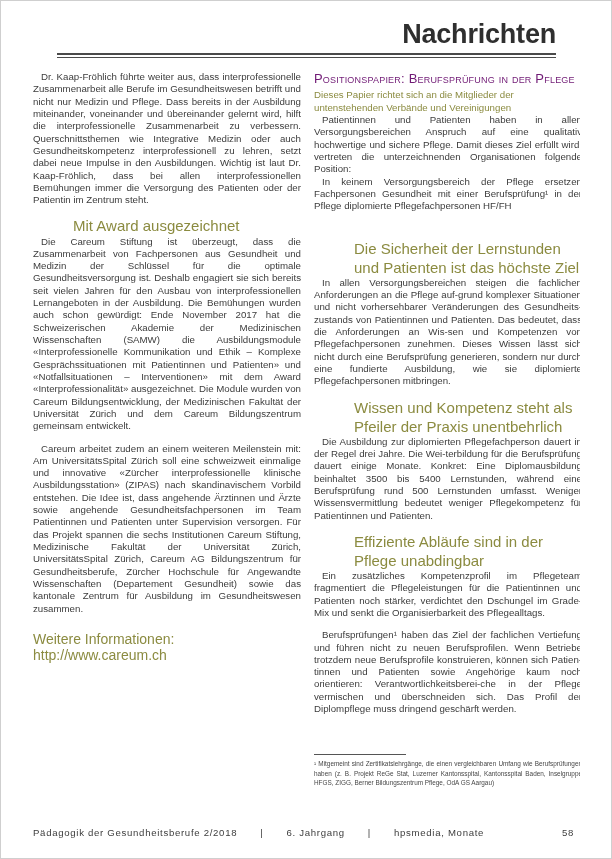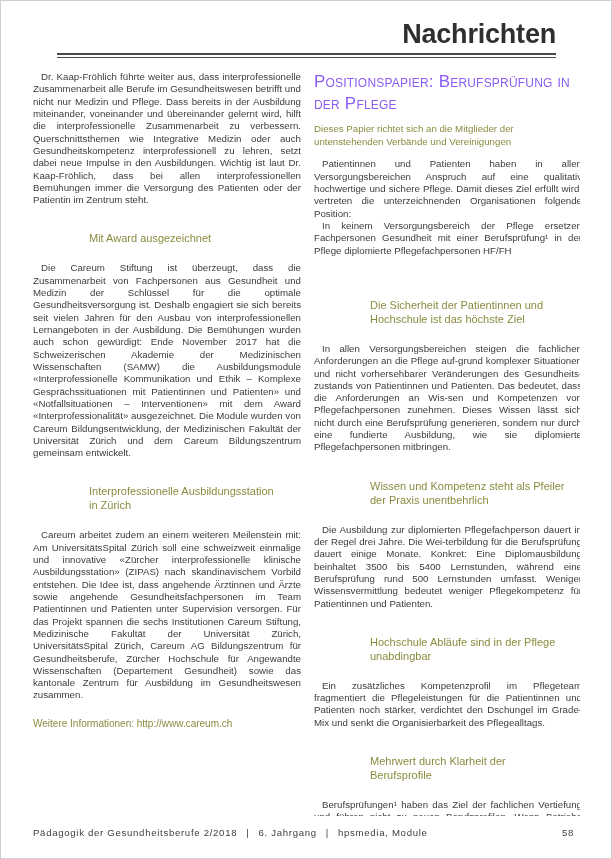--- a/index.html
+++ b/index.html
@@ -42,49 +42,48 @@
     font-size:9.7px;
     line-height:1.27;
     text-align:justify;
     margin-bottom:10px;
     color:#3c3c3c;
   }
   .indent { text-indent:8px; }
   .no-gap { margin-bottom:0; }
 
   .sec-heading {
-    font-size:11px;
+    font-size:15px;
     line-height:1.27;
     font-weight:400;
     color:#8b8b40;
-    margin:16px;
+    margin:0;
     padding-left:40px;
   }
 
   .more-info {
-    font-size:10px;
+    font-size:14px;
     color:#8b8b40;
     margin-top:6px;
   }
 
   
   .article-title {
     font-variant:small-caps;
-    font-size:17px;
+    font-size:13px;
     line-height:1.3;
     font-weight:400;
     letter-spacing:0.2px;
-    color:#8b5cf6;
-    margin-bottom:8px;
+    color:#701a75;
+    margin-bottom:1px;
   }
   .article-subtitle {
     font-size:9.7px;
     line-height:1.3;
     color:#8b8b40;
-    margin-bottom:10px;
   }
   .position-statement { margin-bottom:26px; }
 
   .footnote-block { margin-top:auto; margin-bottom:28px; }
   .footnote-rule {
     width:92px;
     border-top:1px solid #555555;
     margin-bottom:4px;
   }
   .footnote-text {
@@ -97,76 +96,74 @@
   
   .page-footer {
     margin-top:auto;
     height:42px;
     display:flex;
     align-items:flex-start;
     padding-top:11px;
     font-size:9.6px;
     color:#3d3d3d;
   }
-  .footer-left { display:flex; gap:9px; letter-spacing:0.7px; }
+  .footer-left { display:flex; gap:23px; letter-spacing:0.7px; }
   .footer-sep { color:#3d3d3d; }
   .page-number { margin-left:auto; letter-spacing:0.7px; padding-right:6px; }
 </style>
 </head>
 <body>
 
 <div class="page">
 
   <header class="page-header">
     <h1 class="header-title">Nachrichten</h1>
     <div class="double-rule"></div>
   </header>
 
   <main class="columns">
 
     <section class="col">
       <p class="body indent">Dr. Kaap-Fröhlich führte weiter aus, dass interprofessionelle Zusammenarbeit alle Berufe im Gesundheitswesen betrifft und nicht nur Medizin und Pflege. Dass bereits in der Ausbildung miteinander, voneinander und übereinander gelernt wird, hilft die interprofessionelle Zusammenarbeit zu verbessern. Querschnittsthemen wie Integrative Medizin oder auch Gesundheitskompetenz interprofessionell zu lehren, setzt dabei neue Impulse in den Ausbildungen. Wichtig ist laut Dr. Kaap-Fröhlich, dass bei allen interprofessionellen Bemühungen immer die Versorgung des Patienten oder der Patientin im Zentrum steht.</p>
       <h3 class="sec-heading">Mit Award ausgezeichnet</h3>
       <p class="body indent">Die Careum Stiftung ist überzeugt, dass die Zusammenarbeit von Fachpersonen aus Gesundheit und Medizin der Schlüssel für die optimale Gesundheitsversorgung ist. Deshalb engagiert sie sich bereits seit vielen Jahren für den Ausbau von interprofessionellen Lernangeboten in der Ausbildung. Die Bemühungen wurden auch schon gewürdigt: Ende November 2017 hat die Schweizerischen Akademie der Medizinischen Wissenschaften (SAMW) die Ausbildungsmodule «Interprofessionelle Kommunikation und Ethik – Komplexe Gesprächssituationen mit Patientinnen und Patienten» und «Notfallsituationen – Interventionen» mit dem Award «Interprofessionalität» ausgezeichnet. Die Module wurden von Careum Bildungsentwicklung, der Medizinischen Fakultät der Universität Zürich und dem Careum Bildungszentrum gemeinsam entwickelt.</p>
-      <h3 class="sec-heading">Interprofessionelle Ausbildungsstation in Zürich</h3>
       <p class="body indent">Careum arbeitet zudem an einem weiteren Meilenstein mit: Am UniversitätsSpital Zürich soll eine schweizweit einmalige und innovative «Zürcher interprofessionelle klinische Ausbildungsstation» (ZIPAS) nach skandinavischem Vorbild entstehen. Die Idee ist, dass angehende Ärztinnen und Ärzte sowie angehende Gesundheitsfachpersonen im Team Patientinnen und Patienten unter Supervision versorgen. Für das Projekt spannen die sechs Institutionen Careum Stiftung, Medizinische Fakultät der Universität Zürich, UniversitätsSpital Zürich, Careum AG Bildungszentrum für Gesundheitsberufe, Zürcher Hochschule für Angewandte Wissenschaften (Departement Gesundheit) sowie das kantonale Zentrum für Ausbildung im Gesundheitswesen zusammen.</p>
       <p class="more-info">Weitere Informationen: http://www.careum.ch</p>
     </section>
 
     <section class="col">
       <h2 class="article-title">Positionspapier: Berufsprüfung in der Pflege</h2>
       <p class="article-subtitle">Dieses Papier richtet sich an die Mitglieder der untenstehenden Verbände und Vereinigungen</p>
 
       <p class="body indent no-gap">Patientinnen und Patienten haben in allen Versorgungsbereichen Anspruch auf eine qualitativ hochwertige und sichere Pflege. Damit dieses Ziel erfüllt wird, vertreten die unterzeichnenden Organisationen folgende Position:</p>
       <p class="body indent position-statement">In keinem Versorgungsbereich der Pflege ersetzen Fachpersonen Gesundheit mit einer Berufsprüfung¹ in der Pflege diplomierte Pflegefachpersonen HF/FH</p>
 
-      <h3 class="sec-heading">Die Sicherheit der Patientinnen und Hochschule ist das höchste Ziel</h3>
+      <h3 class="sec-heading">Die Sicherheit der Lernstunden und Patienten ist das höchste Ziel</h3>
       <p class="body indent">In allen Versorgungsbereichen steigen die fachlichen Anforderungen an die Pflege auf-grund komplexer Situationen und nicht vorhersehbarer Veränderungen des Gesundheits-zustands von Patientinnen und Patienten. Das bedeutet, dass die Anforderungen an Wis-sen und Kompetenzen von Pflegefachpersonen zunehmen. Dieses Wissen lässt sich nicht durch eine Berufsprüfung generieren, sondern nur durch eine fundierte Ausbildung, wie sie diplomierte Pflegefachpersonen mitbringen.</p>
 
       <h3 class="sec-heading">Wissen und Kompetenz steht als Pfeiler der Praxis unentbehrlich</h3>
       <p class="body indent">Die Ausbildung zur diplomierten Pflegefachperson dauert in der Regel drei Jahre. Die Wei-terbildung für die Berufsprüfung dauert einige Monate. Konkret: Eine Diplomausbildung beinhaltet 3500 bis 5400 Lernstunden, während eine Berufsprüfung rund 500 Lernstunden umfasst. Weniger Wissensvermittlung bedeutet weniger Pflegekompetenz für Patientinnen und Patienten.</p>
 
-      <h3 class="sec-heading">Hochschule Abläufe sind in der Pflege unabdingbar</h3>
+      <h3 class="sec-heading">Effiziente Abläufe sind in der Pflege unabdingbar</h3>
       <p class="body indent">Ein zusätzliches Kompetenzprofil im Pflegeteam fragmentiert die Pflegeleistungen für die Patientinnen und Patienten noch stärker, verdichtet den Dschungel im Grade-Mix und senkt die Organisierbarkeit des Pflegealltags.</p>
 
-      <h3 class="sec-heading">Mehrwert durch Klarheit der Berufsprofile</h3>
       <p class="body indent">Berufsprüfungen¹ haben das Ziel der fachlichen Vertiefung und führen nicht zu neuen Berufsprofilen. Wenn Betriebe trotzdem neue Berufsprofile konstruieren, können sich Patien-tinnen und Patienten sowie Angehörige kaum noch orientieren: Verantwortlichkeitsberei-che in der Pflege vermischen und überschneiden sich. Das Profil der Diplompflege muss dringend geschärft werden.</p>
 
       <div class="footnote-block">
         <div class="footnote-rule"></div>
         <p class="footnote-text">¹ Mitgemeint sind Zertifikatslehrgänge, die einen vergleichbaren Umfang wie Berufsprüfungen haben (z. B. Projekt ReGe Stat, Luzerner Kantonsspital, Kantonsspital Baden, Inselgruppe HFGS, ZIGG, Berner Bildungszentrum Pflege, OdA GS Aargau)</p>
       </div>
     </section>
 
   </main>
 
   <footer class="page-footer">
     <div class="footer-left">
       <span>Pädagogik der Gesundheitsberufe 2/2018</span>
       <span class="footer-sep">|</span>
       <span>6. Jahrgang</span>
       <span class="footer-sep">|</span>
-      <span>hpsmedia, Module</span>
+      <span>hpsmedia, Monate</span>
     </div>
     <span class="page-number">58</span>
   </footer>
 
 </div>
 
 </body></html>

